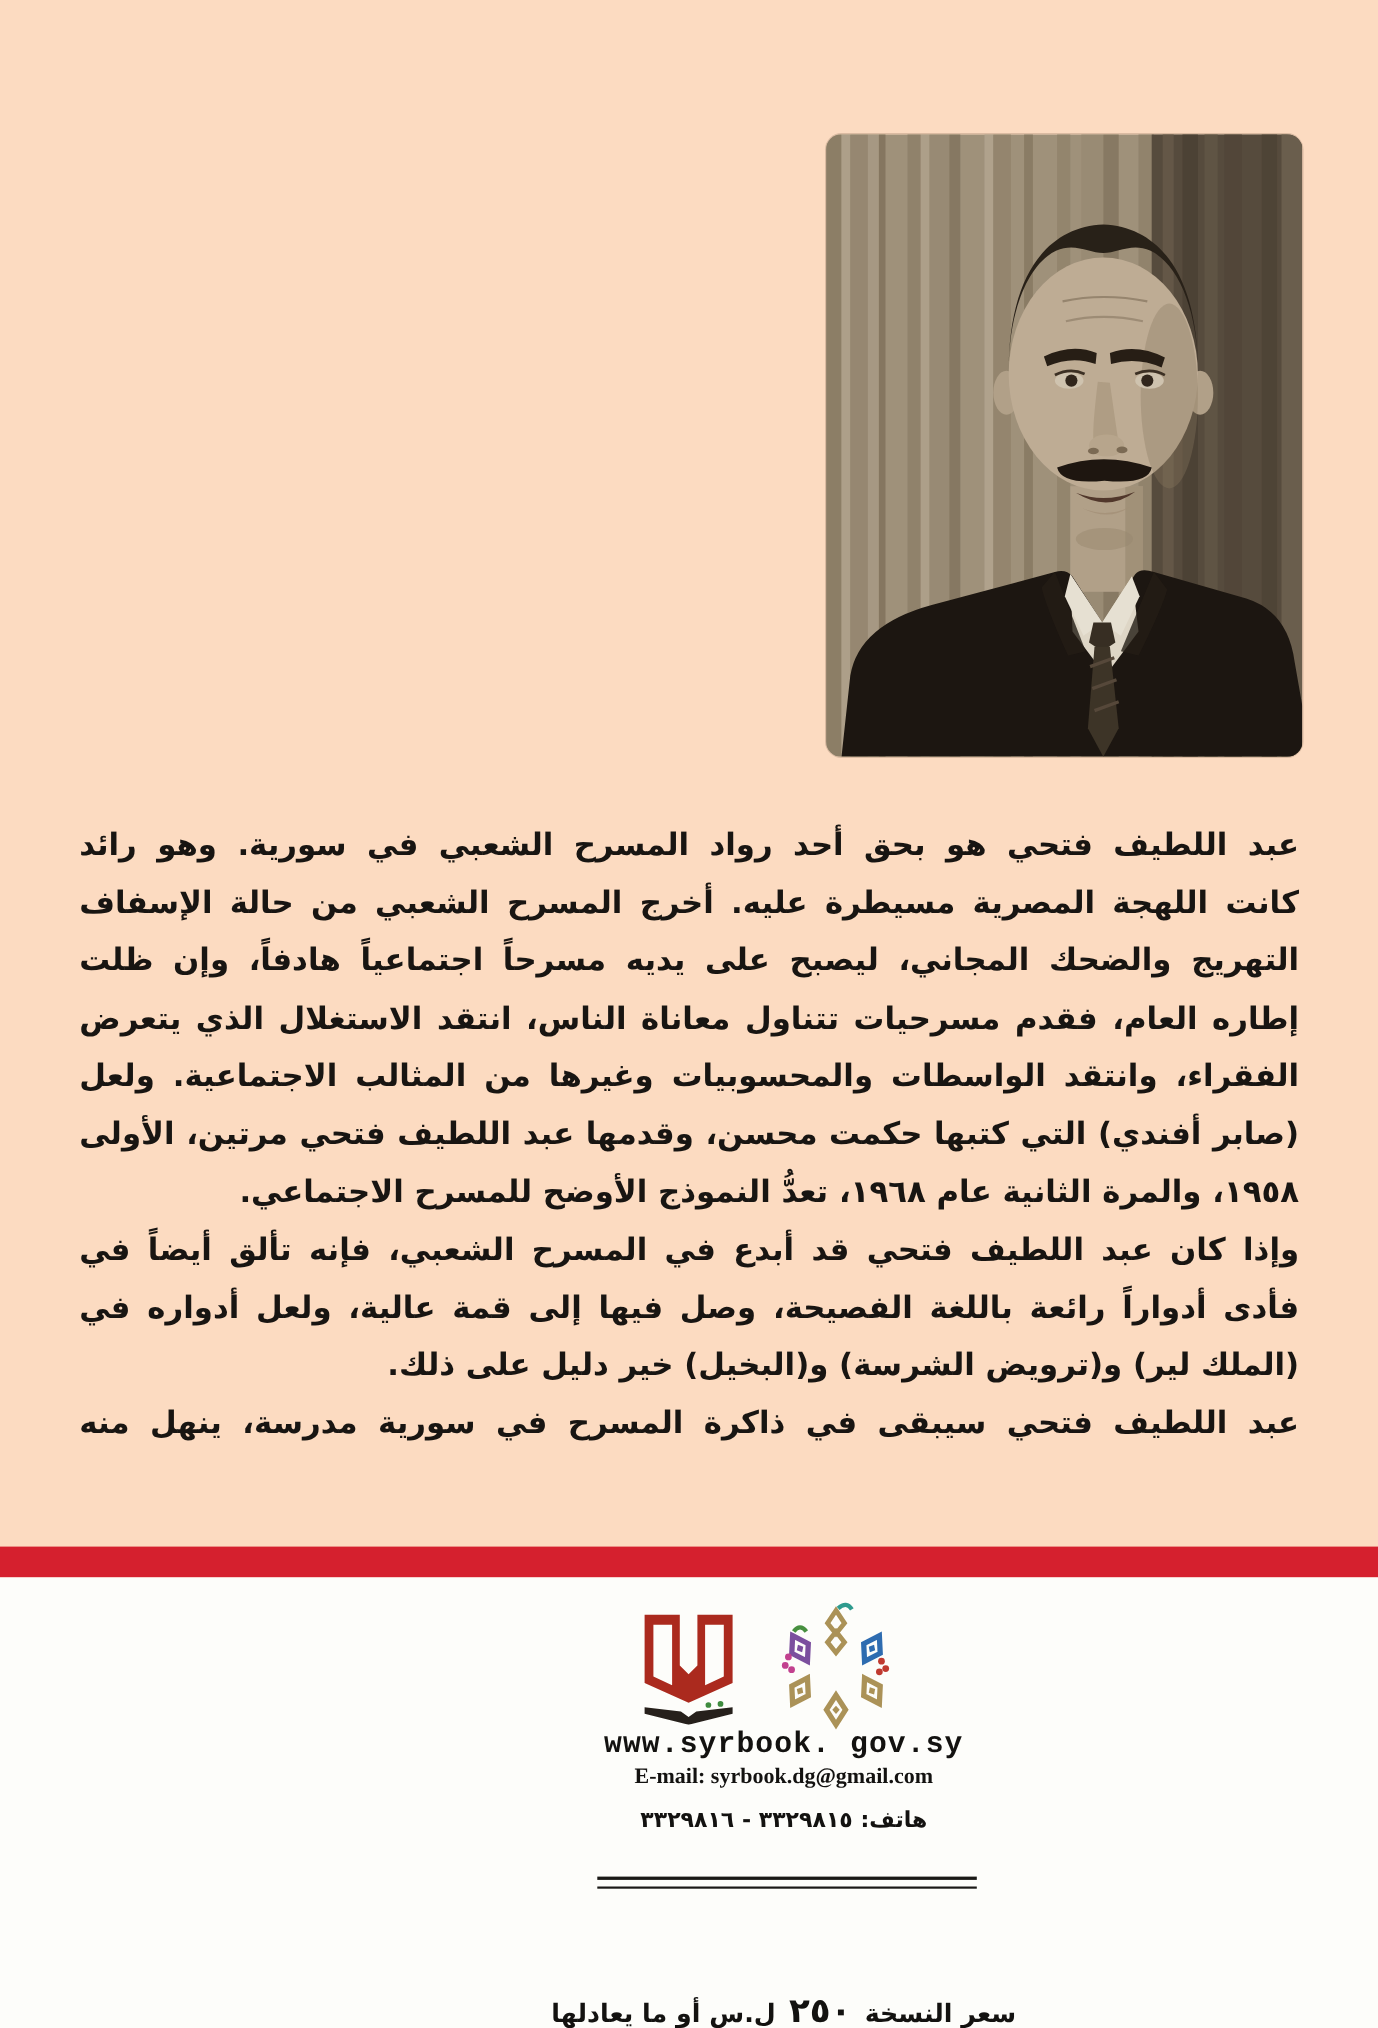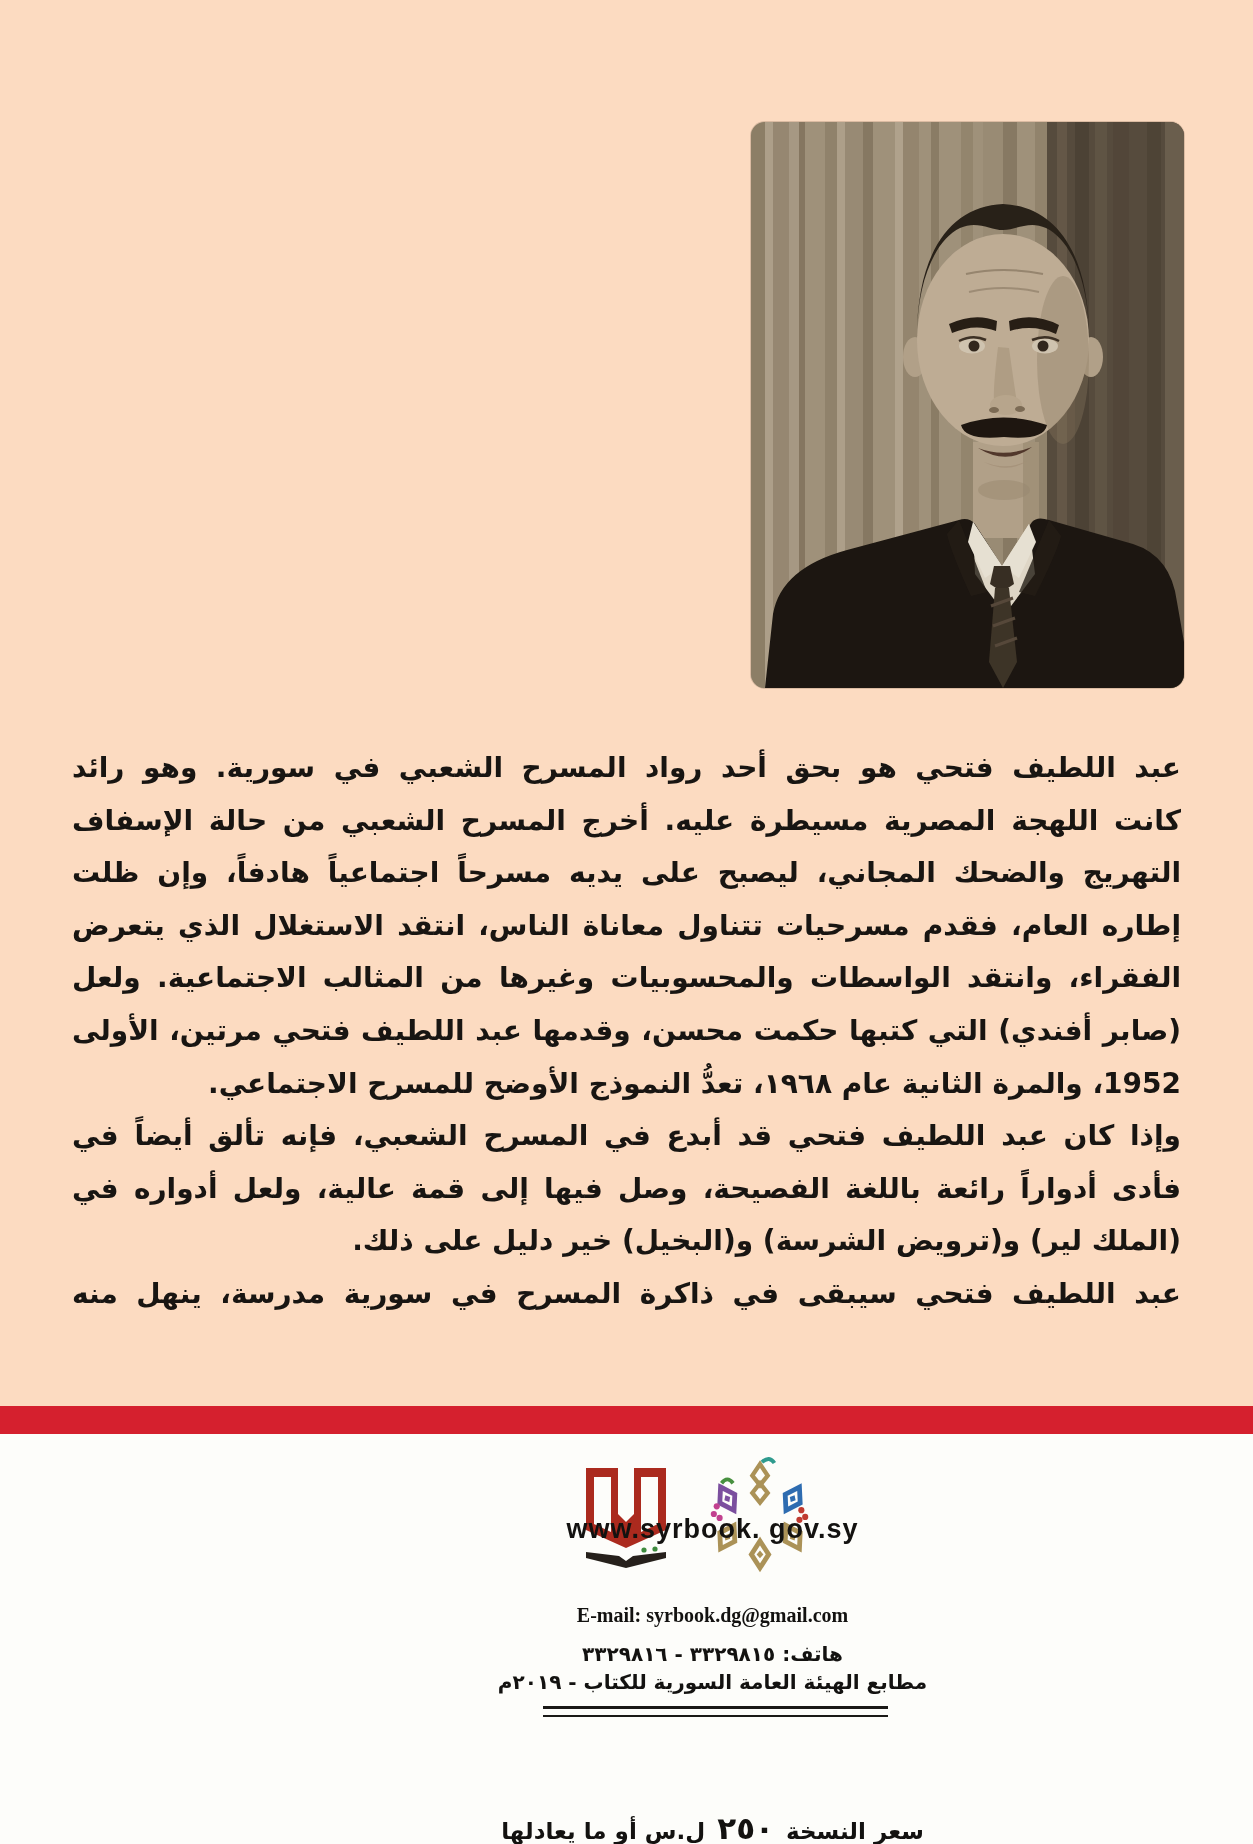--- a/index.html
+++ b/index.html
@@ -60,21 +60,21 @@
   .logo{position:absolute;}
   .logo svg{display:block;width:100%;height:100%;}
   .logo-book{left:581px;top:1464px;width:90px;height:104px;}
   .logo-culture{left:710px;top:1456px;width:100px;height:118px;}
   .f-text{
     position:absolute;
     left:440px;width:545px;
     text-align:center;
     color:#131210;
   }
-  .website{top:1514px;font-family:Liberation Sans, sans-serif;font-weight:700;font-size:27px;letter-spacing:1px;}
+  .website{top:1572px;font-family:Liberation Mono, monospace;font-weight:700;font-size:27px;letter-spacing:1px;}
   .email{top:1604px;font-family:"Liberation Serif","DejaVu Serif",serif;font-weight:700;font-size:20px;}
   .phone{top:1642px;font-family:"DejaVu Sans",sans-serif;font-weight:700;font-size:20px;direction:rtl;}
   .printer{top:1670px;font-family:"DejaVu Sans",sans-serif;font-weight:700;font-size:20px;direction:rtl;}
   .rule{
     position:absolute;
     left:543px;top:1706px;
     width:345px;height:6px;
     border-top:3px solid #1a1916;
     border-bottom:2px solid #1a1916;
   }
@@ -170,21 +170,21 @@
     </svg>
   </div>
 
   <div class="bio" id="bio" dir="rtl" style="color: rgb(24, 21, 18);">
       <div class="bio-line stretch">عبد اللطيف فتحي هو بحق أحد رواد المسرح الشعبي في سورية. وهو رائد «تشويمه» بعد أن</div>
       <div class="bio-line stretch">كانت اللهجة المصرية مسيطرة عليه. أخرج المسرح الشعبي من حالة الإسفاف التي قوامها</div>
       <div class="bio-line stretch">التهريج والضحك المجاني، ليصبح على يديه مسرحاً اجتماعياً هادفاً، وإن ظلت الكوميديا</div>
       <div class="bio-line stretch">إطاره العام، فقدم مسرحيات تتناول معاناة الناس، انتقد الاستغلال الذي يتعرض له</div>
       <div class="bio-line stretch">الفقراء، وانتقد الواسطات والمحسوبيات وغيرها من المثالب الاجتماعية. ولعل مسرحية</div>
       <div class="bio-line stretch">(صابر أفندي) التي كتبها حكمت محسن، وقدمها عبد اللطيف فتحي مرتين، الأولى عام</div>
-      <div class="bio-line">1952، والمرة الثانية عام ١٩٦٨، تعدُّ النموذج الأوضح للمسرح الاجتماعي.</div>
+      <div class="bio-line">١٩٥٨، والمرة الثانية عام ١٩٦٨، تعدُّ النموذج الأوضح للمسرح الاجتماعي.</div>
       <div class="bio-line stretch">وإذا كان عبد اللطيف فتحي قد أبدع في المسرح الشعبي، فإنه تألق أيضاً في المسرح الكلاسيكي،</div>
       <div class="bio-line stretch">فأدى أدواراً رائعة باللغة الفصيحة، وصل فيها إلى قمة عالية، ولعل أدواره في مسرحيات</div>
       <div class="bio-line">(الملك لير) و(ترويض الشرسة) و(البخيل) خير دليل على ذلك.</div>
       <div class="bio-line stretch">عبد اللطيف فتحي سيبقى في ذاكرة المسرح في سورية مدرسة، ينهل منه المسرحيون الشباب.</div>
     </div>
 
   <div class="band" style="background: rgb(213, 32, 46);"></div>
 
   <div class="footer-bg" style="background: rgb(253, 253, 250);"></div>
 
@@ -239,21 +239,20 @@
       <path d="M12,28 Q18,20 24,28" fill="none" stroke="#47903f" stroke-width="4"></path>
       <circle cx="7" cy="52" r="3.2" fill="#c2418f"></circle>
       <circle cx="4" cy="60" r="3.2" fill="#c2418f"></circle>
       <circle cx="10" cy="64" r="3.2" fill="#c2418f"></circle>
     </svg>
   </div>
 
   <div class="f-text website">www.syrbook. gov.sy</div>
   <div class="f-text email">E-mail: syrbook.dg@gmail.com</div>
   <div class="f-text phone" dir="rtl">هاتف: ٣٣٢٩٨١٥ - ٣٣٢٩٨١٦</div>
-  <div class="f-text printer" dir="rtl">مطابع الهيئة العامة السورية للكتاب - ٢٠١٩م</div>
   <div class="rule"></div>
   <div class="f-text price" dir="rtl">
     <span>سعر النسخة</span>
     <span class="amount">٢٥٠</span>
     <span>ل.س أو ما يعادلها</span>
   </div>
 
 </div>
 
 </body></html>

